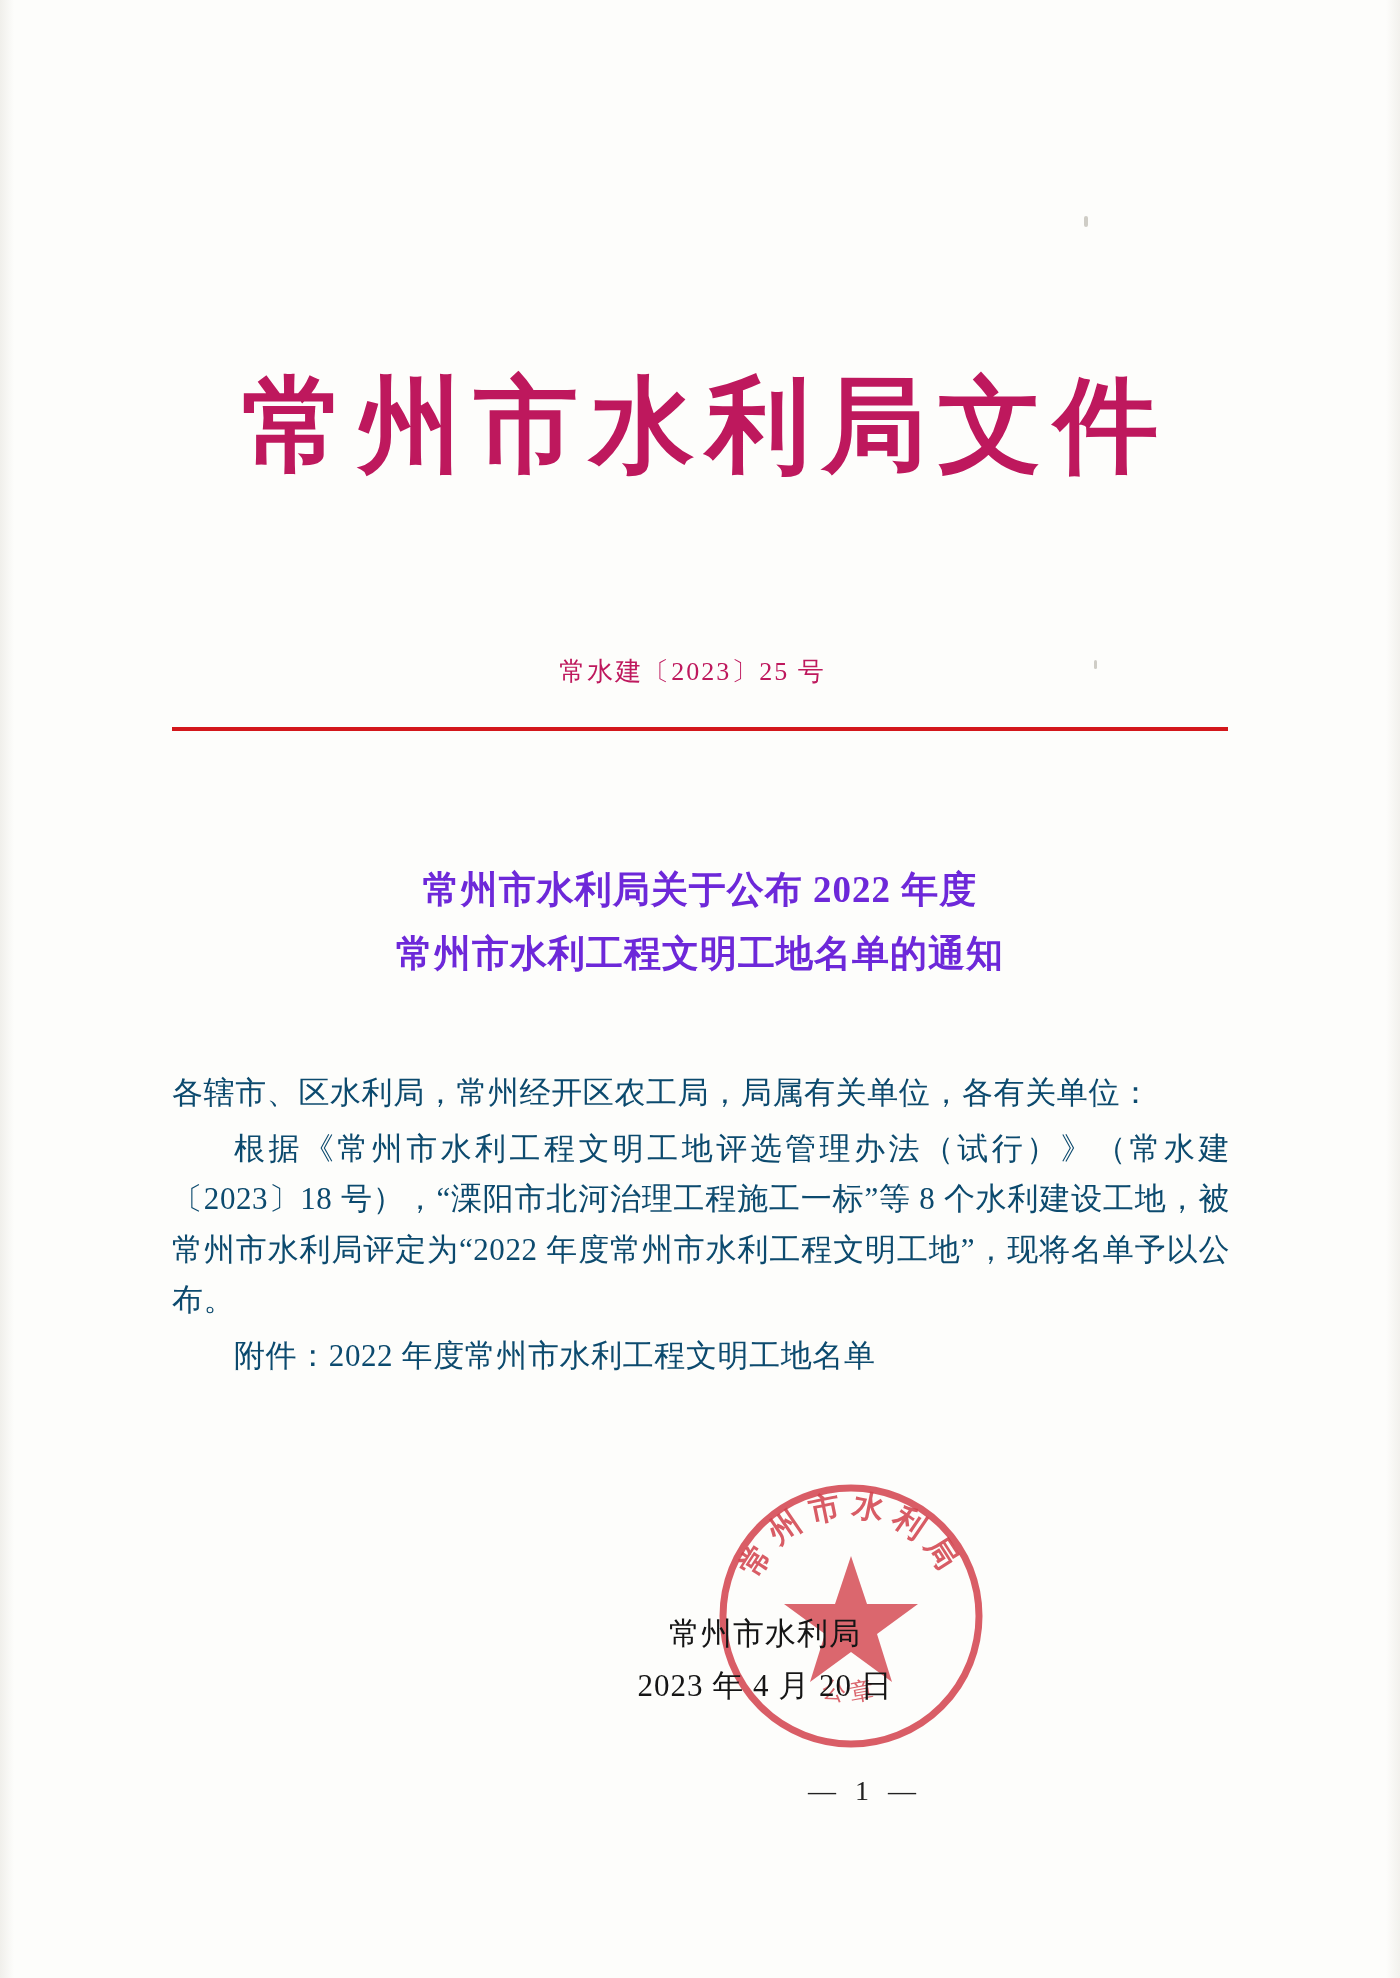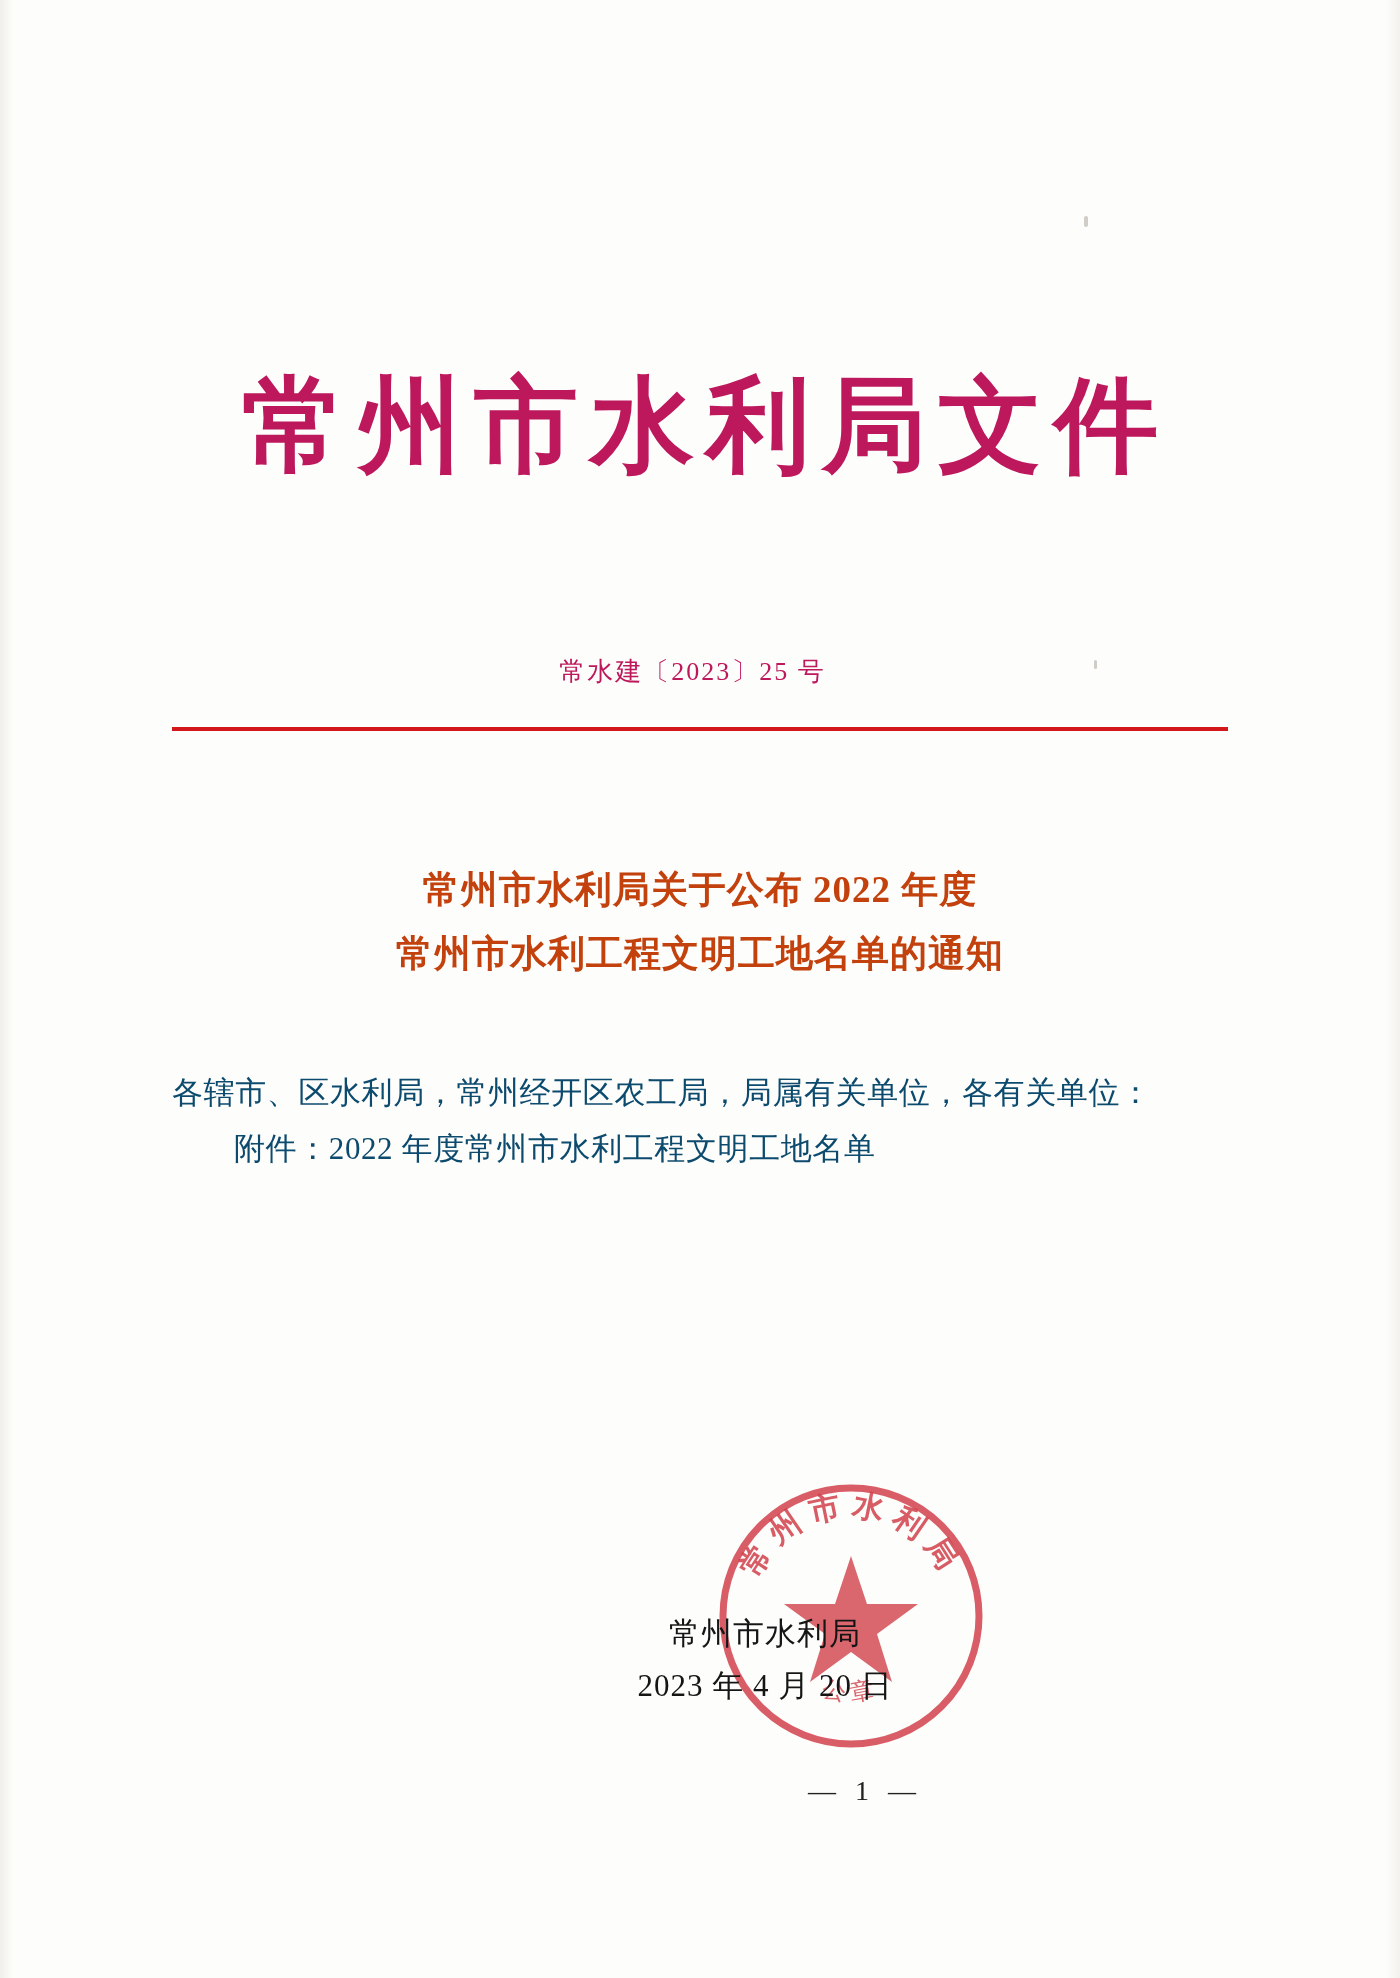--- a/index.html
+++ b/index.html
@@ -76,21 +76,21 @@
   .subject {
     position: absolute;
     top: 858px;
     left: 0;
     width: 1400px;
     text-align: center;
     font-weight: bold;
     font-size: 37px;
     line-height: 1.72;
     letter-spacing: 1px;
-    color: #c2410c;
+    color: #6d28d9;
   }
   .subject .line {
     display: block;
     white-space: nowrap;
   }
 
   .body-block {
     position: absolute;
     top: 1068px;
     left: 172px;
@@ -167,20 +167,21 @@
 
   <div class="red-rule"></div>
 
   <div class="subject">
     <span class="line">常州市水利局关于公布 2022 年度</span>
     <span class="line">常州市水利工程文明工地名单的通知</span>
   </div>
 
   <div class="body-block">
     <p>各辖市、区水利局，常州经开区农工局，局属有关单位，各有关单位：</p>
+    <p class="indent">根据《常州市水利工程文明工地评选管理办法（试行）》（常水建〔2023〕18 号），“溧阳市北河治理工程施工一标”等 8 个水利建设工地，被常州市水利局评定为“2022 年度常州市水利工程文明工地”，现将名单予以公布。</p>
     <p class="attach">附件：2022 年度常州市水利工程文明工地名单</p>
   </div>
 
   <svg class="seal" viewBox="0 0 272 272">
     <circle cx="136" cy="136" r="128" fill="none" stroke="#d2414b" stroke-width="7" opacity="0.85"></circle>
     <path d="M136 76 L152 124 L203 124 L162 154 L177 202 L136 172 L95 202 L110 154 L69 124 L120 124 Z" fill="#d2414b" opacity="0.8"></path>
     <path id="sealTopArc" d="M 36 136 A 100 100 0 0 1 236 136" fill="none"></path>
     <text font-family="'DejaVu Serif','Liberation Serif',serif" font-size="31" font-weight="bold" fill="#d2414b" opacity="0.85" letter-spacing="9">
       <textPath href="#sealTopArc" startOffset="50%" text-anchor="middle">常州市水利局</textPath>
     </text>

